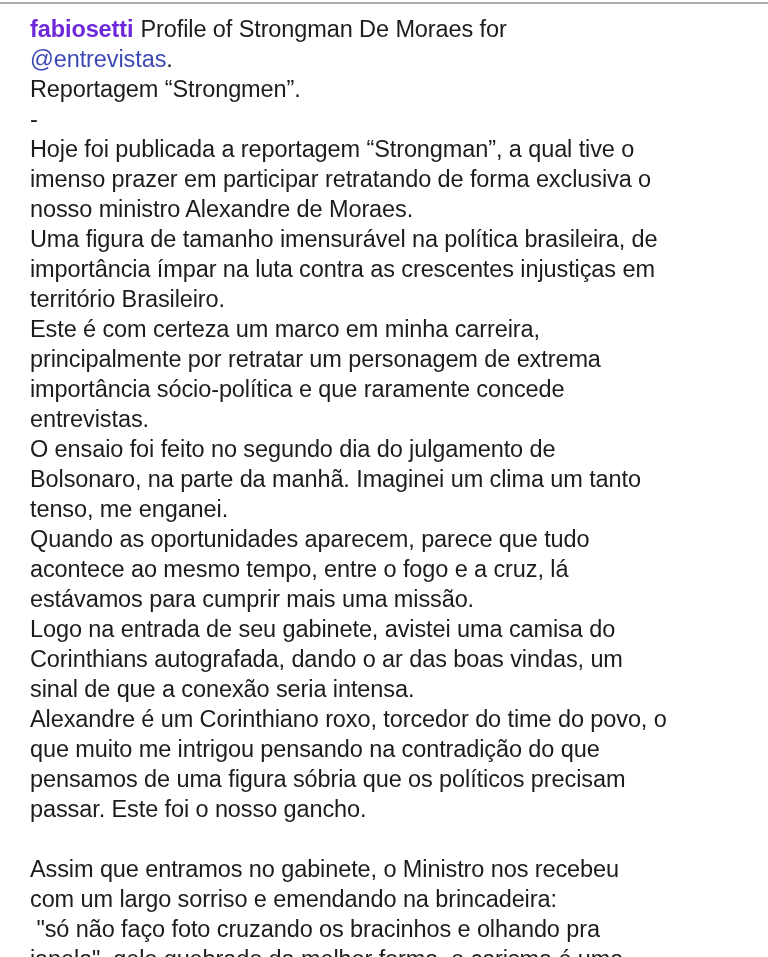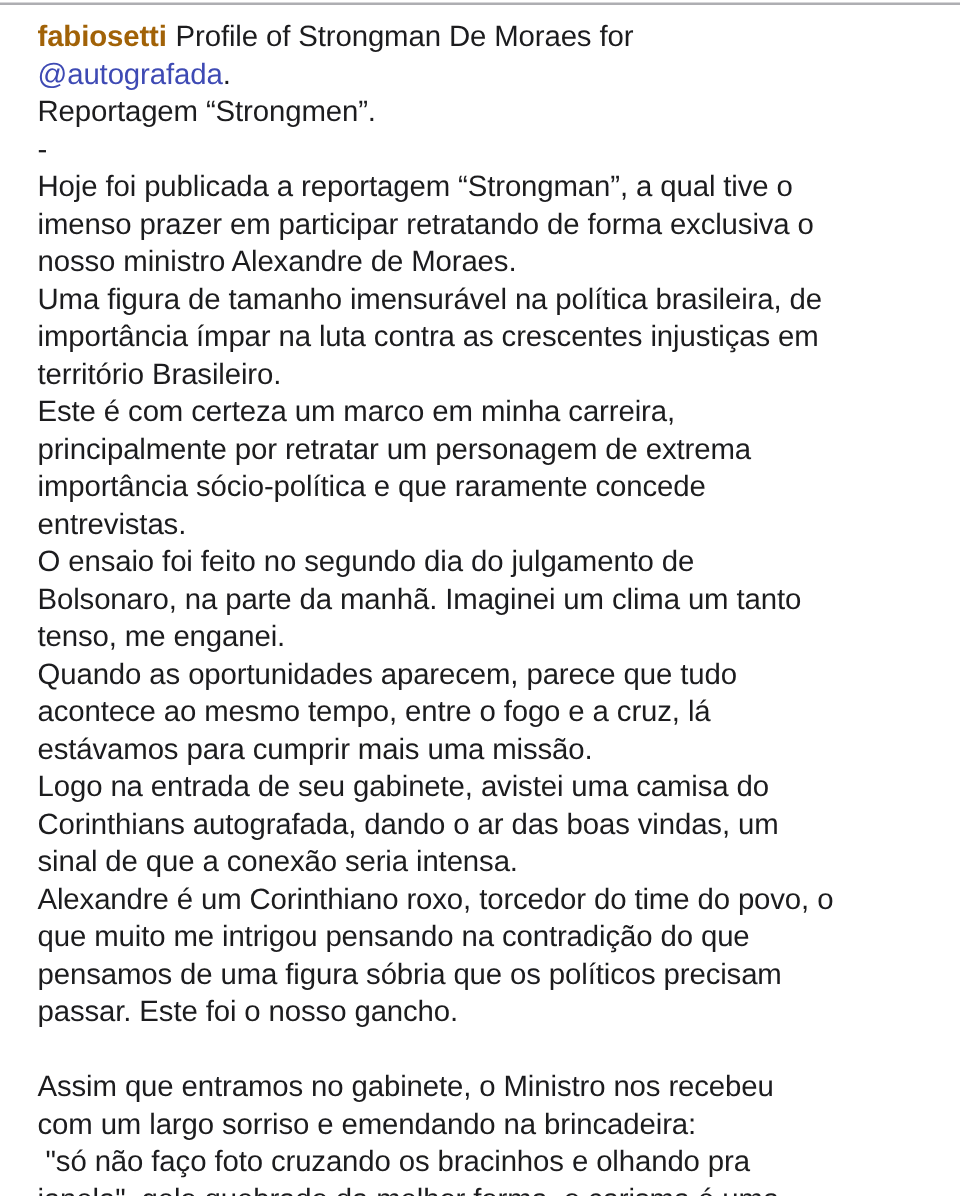--- a/index.html
+++ b/index.html
@@ -26,41 +26,41 @@
     line-height: 30px;
     letter-spacing: -0.1px;
   }
   .line {
     white-space: pre;
     min-height: 30px;
   }
   .username {
     font-weight: 700;
     margin-right: 7px;
-    color: #a16207;
+    color: #6d28d9;
   }
   .mention {
     color: #3e4ab4;
     text-decoration: none;
     cursor: pointer;
   }
   .caption-body {
     white-space: pre;
   }
 </style>
 </head>
 <body>
 
 <div>
   <div class="top-divider"></div>
 
   <div class="caption">
     <div class="line"><span class="username">fabiosetti</span><span>Profile of Strongman De Moraes for</span></div>
 
-    <div class="line"><a class="mention">@autografada</a><span>.</span></div>
+    <div class="line"><a class="mention">@entrevistas</a><span>.</span></div>
 
     <div class="caption-body">Reportagem “Strongmen”.
 -
 Hoje foi publicada a reportagem “Strongman”, a qual tive o
 imenso prazer em participar retratando de forma exclusiva o
 nosso ministro Alexandre de Moraes.
 Uma figura de tamanho imensurável na política brasileira, de
 importância ímpar na luta contra as crescentes injustiças em
 território Brasileiro.
 Este é com certeza um marco em minha carreira,

